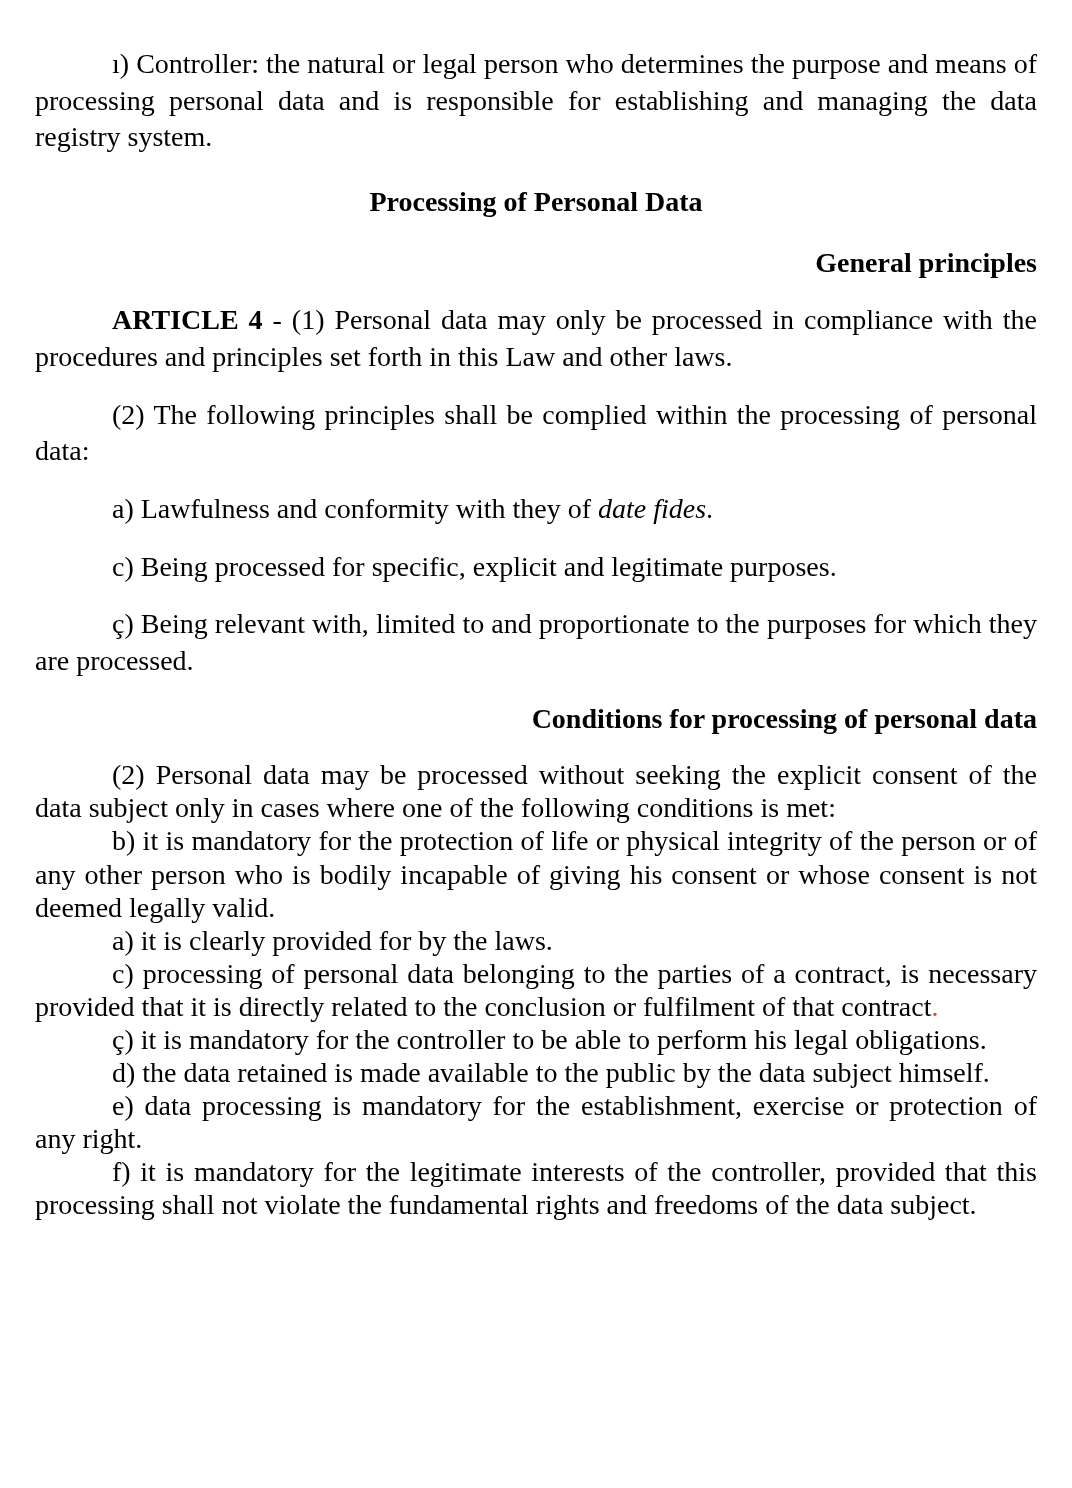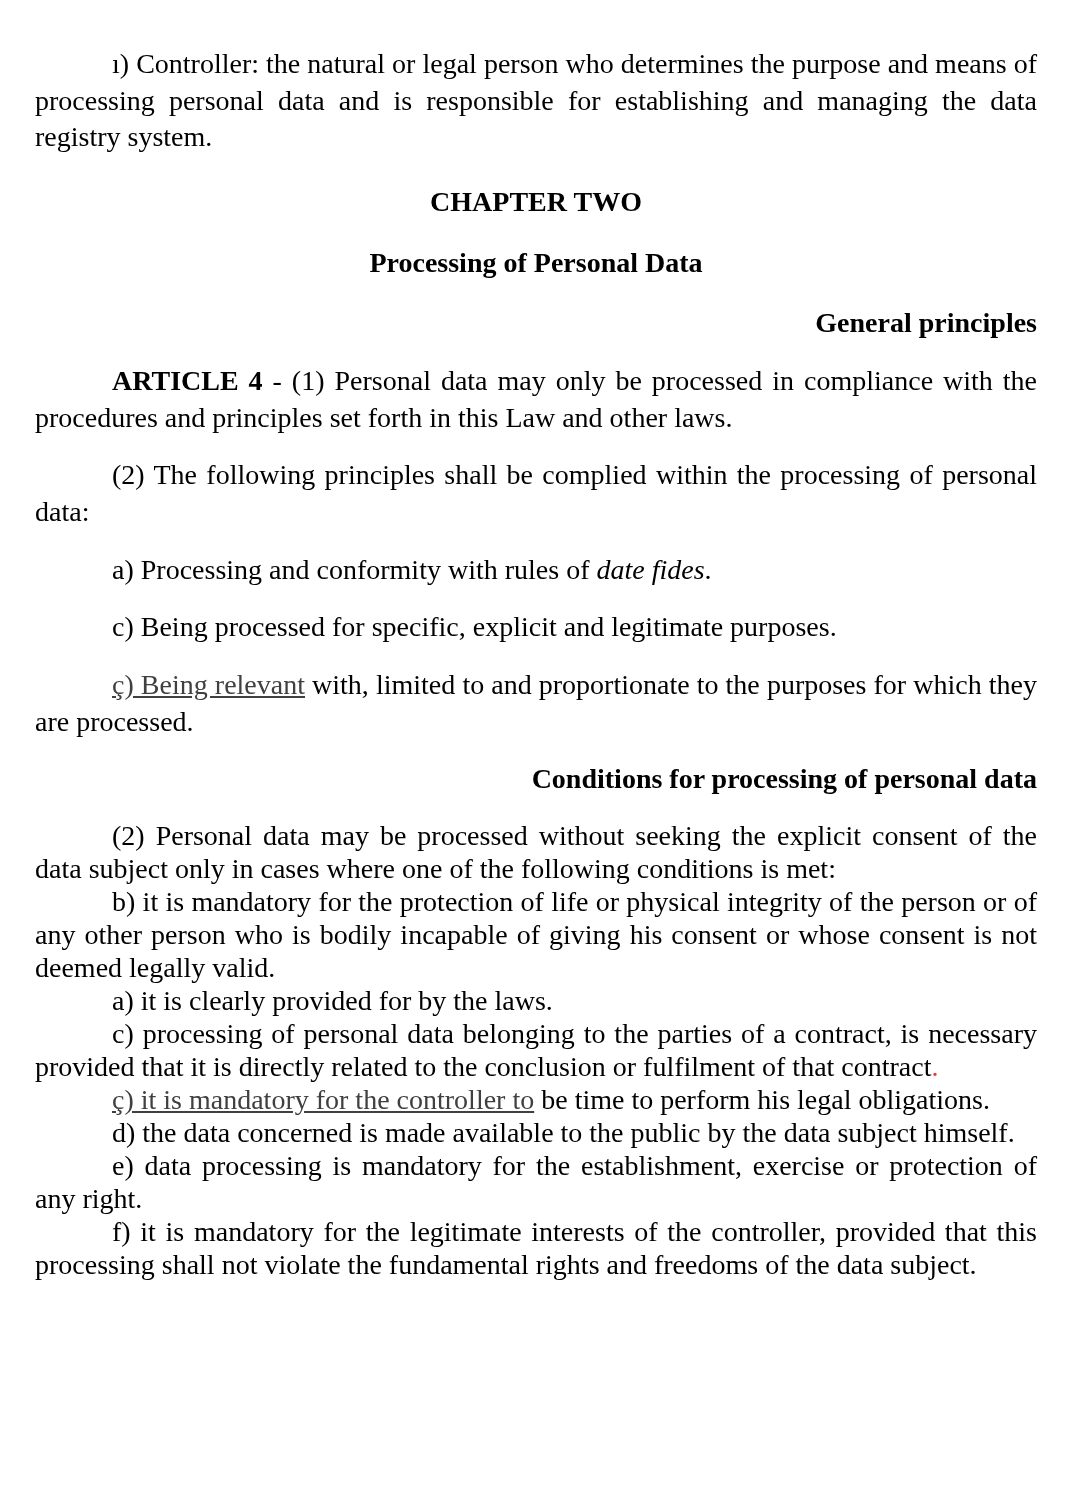--- a/index.html
+++ b/index.html
@@ -39,60 +39,59 @@
   }
   p.mb-lg { margin-bottom: 28px; }
   p.mb-md { margin-bottom: 24px; }
   p.mb-sm { margin-bottom: 14px; }
   p.packed {
     margin-bottom: 0;
     line-height: 1.18;
   }
   .b { font-weight: bold; }
   .i { font-style: italic; }
-  .alt { color: #404040; text-decoration: underline; }
+  .alt { color: #000000; }
   .red { color: #e8392f; }
 </style>
 </head>
 <body>
 
 <div class="page">
 
   <p class="mb-lg"><span>ı) Controller: the natural or legal person who determines the purpose and means of processing personal data and is responsible for establishing and managing the data registry system.</span></p>
 
-  <p class="center mb-md"><span>CHAPTER TWO</span></p>
 
   <p class="center mb-md"><span>Processing of Personal Data</span></p>
 
   <p class="heading"><span>General principles</span></p>
 
   <p><span class="b">ARTICLE 4</span><span> - (1) Personal data may only be processed in compliance with the procedures and principles set forth in this Law and other laws.</span></p>
 
   <p><span>(2) The following principles shall be complied within the processing of personal data:</span></p>
 
-  <p><span>a) Processing and conformity with rules of </span><span class="i">date fides</span><span>.</span></p>
+  <p><span>a) Lawfulness and conformity with they of </span><span class="i">date fides</span><span>.</span></p>
 
 
   <p><span>c) Being processed for specific, explicit and legitimate purposes.</span></p>
 
   <p><span class="alt">ç) Being relevant</span><span> with, limited to and proportionate to the purposes for which they are processed.</span></p>
 
 
   <p class="heading"><span>Conditions for processing of personal data</span></p>
 
 
   <p class="packed"><span>(2) Personal data may be processed without seeking the explicit consent of the data subject only in cases where one of the following conditions is met:</span></p>
 
   <p class="packed"><span>b) it is mandatory for the protection of life or physical integrity of the person or of any other person who is bodily incapable of giving his consent or whose consent is not deemed legally valid.</span></p>
 
   <p class="packed"><span>a) it is clearly provided for by the laws.</span></p>
 
   <p class="packed"><span>c) processing of personal data belonging to the parties of a contract, is necessary provided that it is directly related to the conclusion or fulfilment of that contract</span><span class="red">.</span></p>
 
-  <p class="packed"><span class="alt">ç) it is mandatory for the controller to</span><span> be time to perform his legal obligations.</span></p>
+  <p class="packed"><span class="alt">ç) it is mandatory for the controller to</span><span> be able to perform his legal obligations.</span></p>
 
-  <p class="packed"><span>d) the data concerned is made available to the public by the data subject himself.</span></p>
+  <p class="packed"><span>d) the data retained is made available to the public by the data subject himself.</span></p>
 
   <p class="packed"><span>e) data processing is mandatory for the establishment, exercise or protection of any right.</span></p>
 
   <p class="packed"><span>f) it is mandatory for the legitimate interests of the controller, provided that this processing shall not violate the fundamental rights and freedoms of the data subject.</span></p>
 
 </div>
 
 </body></html>

